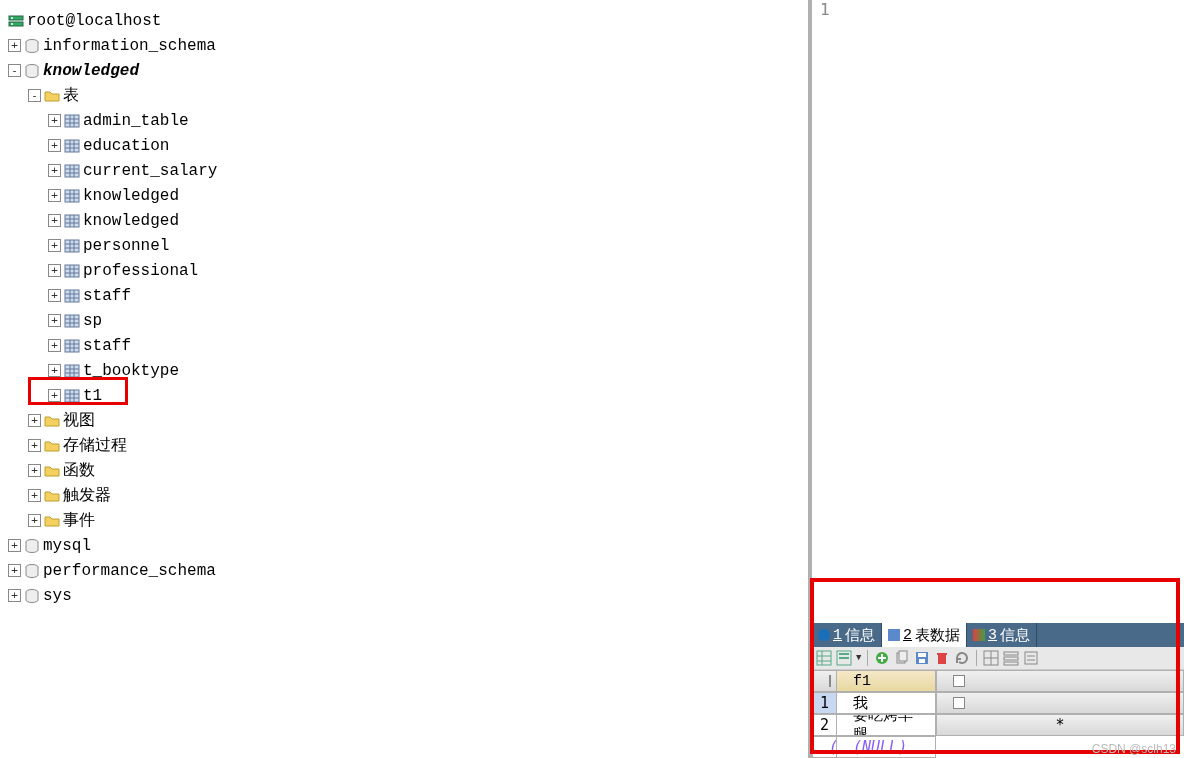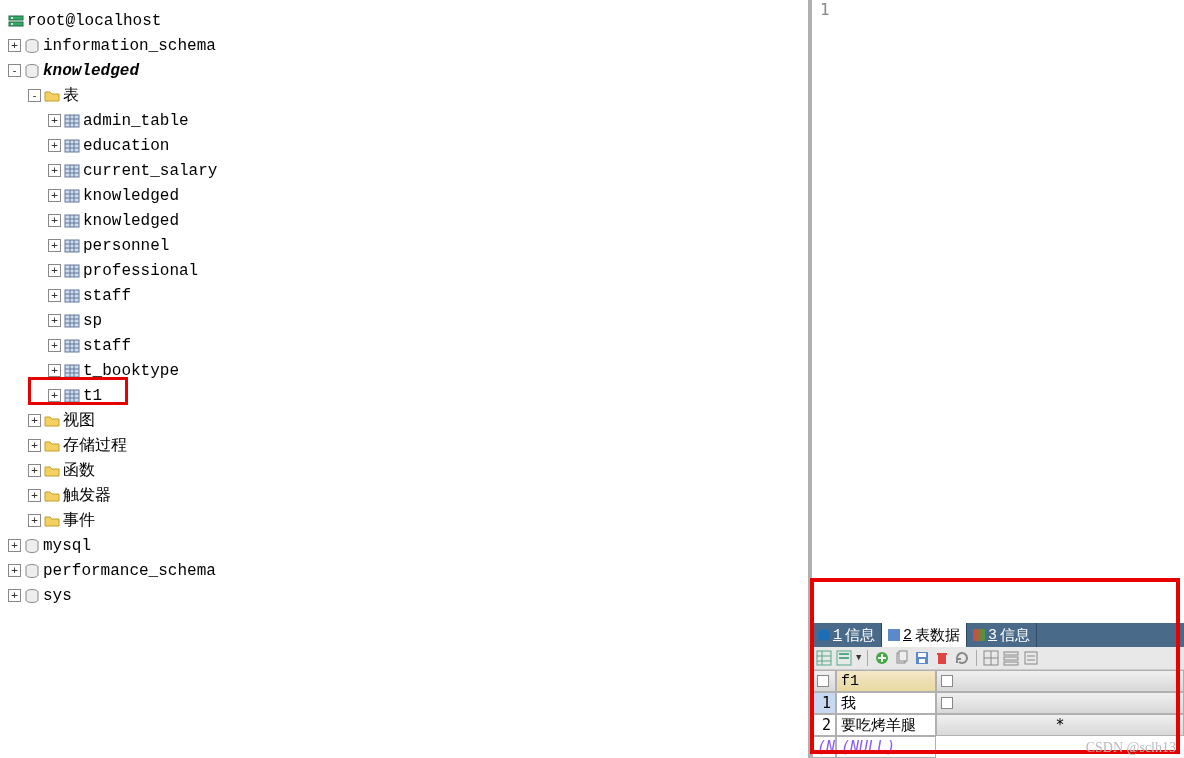--- a/index.html
+++ b/index.html
@@ -114,35 +114,35 @@
   .tb-sep { width:1px; height:16px; background:#aaa; margin:0 2px; }
   .tb-arrow { font-size:9px; color:#333; }
   .grid {
     display: grid;
     grid-template-columns: 24px 100px 1fr;
     font-size: 15px;
     background:#fff;
   }
   .gh, .gc {
     border: 1px solid #b0b0b0;
-    padding: 1px 4px;
+    padding: 1px 16px;
     height: 22px;
     display:flex; align-items:center;
     overflow:hidden;
   }
   .gh { background: linear-gradient(#f4e8c8,#e8d8a0); font-weight: normal; }
   .ghx { background: linear-gradient(#f0f0f0,#d8d8d8); }
   .gc { background:#fff; font-family:"SimSun","Courier New",monospace; }
   .gc.num { justify-content:flex-end; font-family:monospace; }
   .gc.null { color:#8b5cf6; font-style:italic; font-family:monospace; }
   .chk { width:12px; height:12px; border:1px solid #888; background:#fff; }
   .star { font-family:monospace; text-align:center; width:100%; }
   .watermark {
     position:absolute; right:8px; bottom:2px;
-    color:#bbb; font-size:14px; font-family:Liberation Serif, serif;margin-left:39px;
+    color:#bbb; font-size:12px; font-family:Liberation Sans, sans-serif;margin-left:39px;
   }
 </style>
 </head>
 <body>
 
 <div class="left-panel">
   <div class="tree-row indent-0">
     <span class="icon">
       <svg viewBox="0 0 16 16">
           <rect x="1" y="3" width="14" height="4" fill="#3a6" stroke="#264"></rect>

